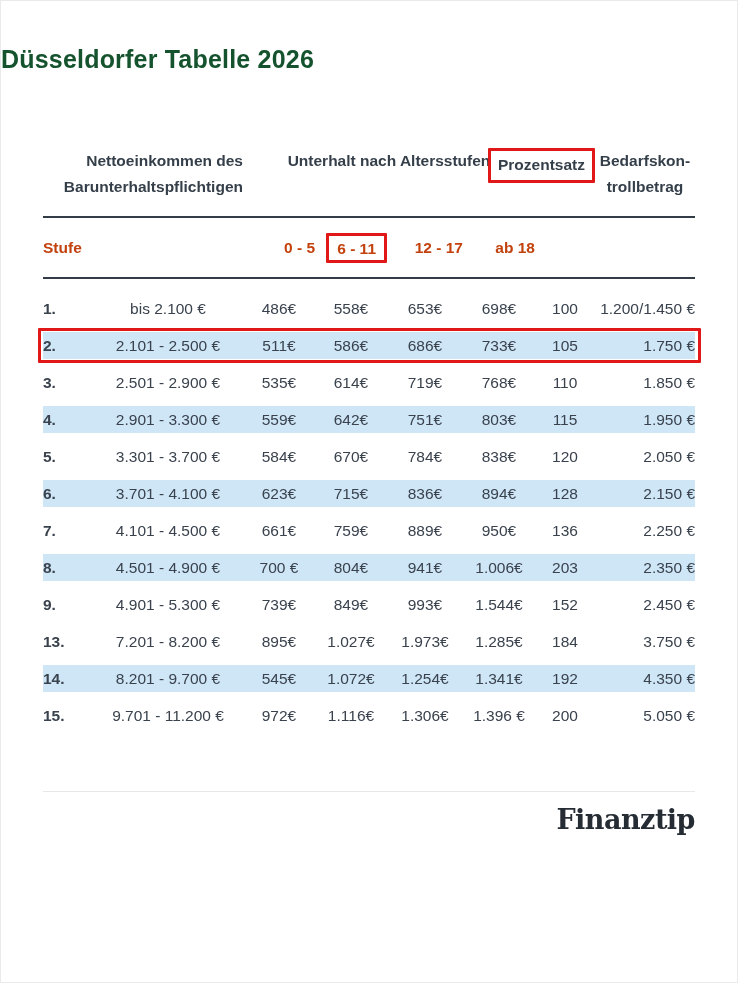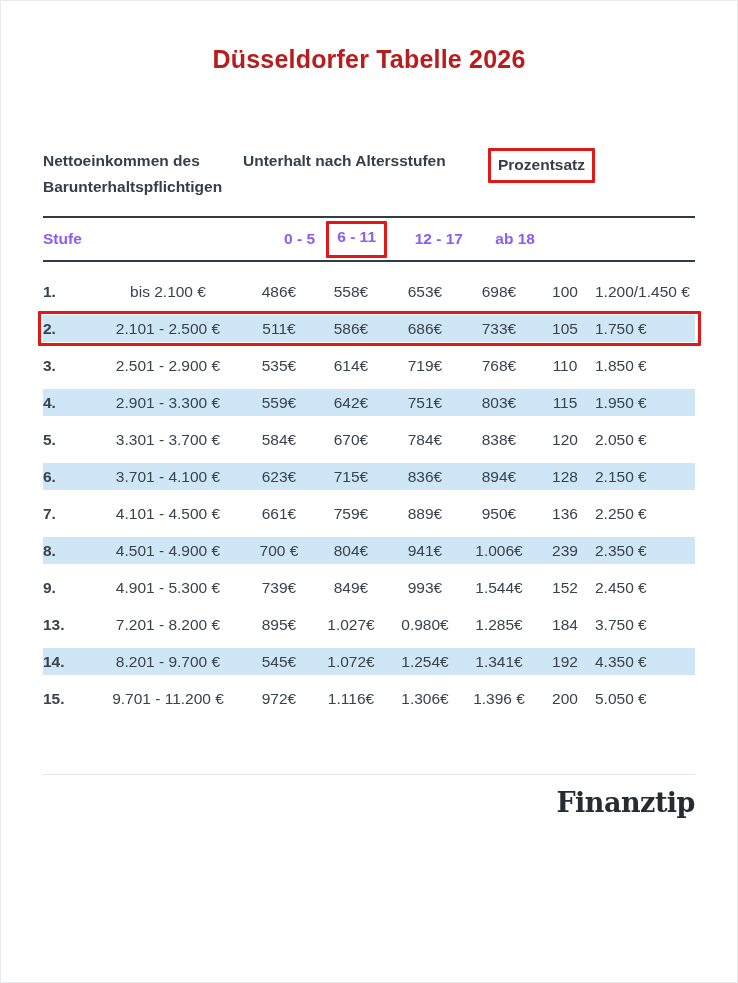--- a/index.html
+++ b/index.html
@@ -11,87 +11,87 @@
     overflow: hidden;
   }
   .sheet {
     width: 738px; height: 983px;
     background: #ffffff;
     border: 1px solid #e9eaeb;
     overflow: hidden;
   }
   .page-title {
     margin-top: 43px;
-    text-align: center;
+    text-align: left;
     font-size: 25px;
     line-height: 30px;
     font-weight: 700;
-    color: #b91c1c;
+    color: #14532d;
     letter-spacing: 0.2px;
   }
   .table-wrap { padding: 0 42px; }
 
   
   .grid8 {
     display: grid;
     grid-template-columns: 50px 150px 72px 72px 76px 72px 60px 1fr;
     align-items: center;
   }
 
   
   .col-headers {
     margin-top: 74px;
     font-size: 15.5px;
     font-weight: 700;
     line-height: 26px;
     color: #353f4a;
     align-items: start;
   }
-  .h-income  { grid-column: 1 / 3; text-align: left; }
-  .h-ages    { grid-column: 3 / 7; }
+  .h-income  { grid-column: 1 / 3; text-align: right; }
+  .h-ages    { grid-column: 3 / 7; text-align: center; }
   .h-percent { grid-column: 7 / 8; display: flex; justify-content: flex-end; }
   .h-control { grid-column: 8 / 9; text-align: center; }
   .red-box {
     display: inline-block;
     border: 3px solid #e01818;
     padding: 1px 7px 2px;
     white-space: nowrap;
     border-radius: 1px;
   }
 
   .rule-dark { height: 2px; background: #323c47; margin-top: 16px; }
   .rule-light { height: 1px; background: #e8e8e8; margin-top: 57px; }
 
   
   .subheader {
-    height: 42px;
+    height: 59px;
     font-size: 15.5px;
     font-weight: 700;
-    color: #8b5cf6;
+    color: #c2410c;
   }
   .subheader .sh-stufe { grid-column: 1 / 3; text-align: left; }
   .subheader .sh-age { text-align: right; }
-  .subheader .sh-age .red-box { padding: 4px 8px 9px; }
+  .subheader .sh-age .red-box { padding: 4px 8px 2px; }
 
   
   .rows { margin-top: 11px; }
   .row {
     position: relative;
     height: 37px;
     font-size: 15.5px;
     white-space: nowrap;
   }
   .row > div:nth-child(1) { text-align: left; font-weight: 700; }
   .row > div:nth-child(2),
   .row > div:nth-child(3),
   .row > div:nth-child(4),
   .row > div:nth-child(5),
   .row > div:nth-child(6),
   .row > div:nth-child(7) { text-align: center; }
-  .row > div:nth-child(8) { text-align: left; }
+  .row > div:nth-child(8) { text-align: right; }
   .row.striped {
     background-image: linear-gradient(#cfe6f7, #cfe6f7);
     background-size: 100% 27px;
     background-position: center;
     background-repeat: no-repeat;
   }
   .row-outline {
     position: absolute;
     left: -5px; right: -6px; top: 1px; bottom: 1px;
     border: 3px solid #e01818;
@@ -122,20 +122,24 @@
     <div class="grid8 col-headers">
       <div class="h-income">
         <div>Nettoeinkommen des</div>
         <div>Barunterhaltspflichtigen</div>
       </div>
       <div class="h-ages">Unterhalt nach Altersstufen</div>
       <div class="h-percent">
         <span class="red-box">
           <span>Prozentsatz</span>
         </span>
+      </div>
+      <div class="h-control">
+        <div>Bedarfskon-</div>
+        <div>trollbetrag</div>
       </div>
     </div>
 
     <div class="rule-dark"></div>
 
     <div class="grid8 subheader">
       <div class="sh-stufe">Stufe</div>
       <div class="sh-age">0 - 5</div>
       <div class="sh-age">
         <span class="red-box">
@@ -222,39 +226,39 @@
     <div>136</div>
     <div>2.250 €</div>
   </div>
         <div class="grid8 row striped">
     <div>8.</div>
     <div>4.501 - 4.900 €</div>
     <div>700 €</div>
     <div>804€</div>
     <div>941€</div>
     <div>1.006€</div>
-    <div>239</div>
+    <div>203</div>
     <div>2.350 €</div>
   </div>
         <div class="grid8 row">
     <div>9.</div>
     <div>4.901 - 5.300 €</div>
     <div>739€</div>
     <div>849€</div>
     <div>993€</div>
     <div>1.544€</div>
     <div>152</div>
     <div>2.450 €</div>
   </div>
         <div class="grid8 row">
     <div>13.</div>
     <div>7.201 - 8.200 €</div>
     <div>895€</div>
     <div>1.027€</div>
-    <div>0.980€</div>
+    <div>1.973€</div>
     <div>1.285€</div>
     <div>184</div>
     <div>3.750 €</div>
   </div>
         <div class="grid8 row striped">
     <div>14.</div>
     <div>8.201 - 9.700 €</div>
     <div>545€</div>
     <div>1.072€</div>
     <div>1.254€</div>

